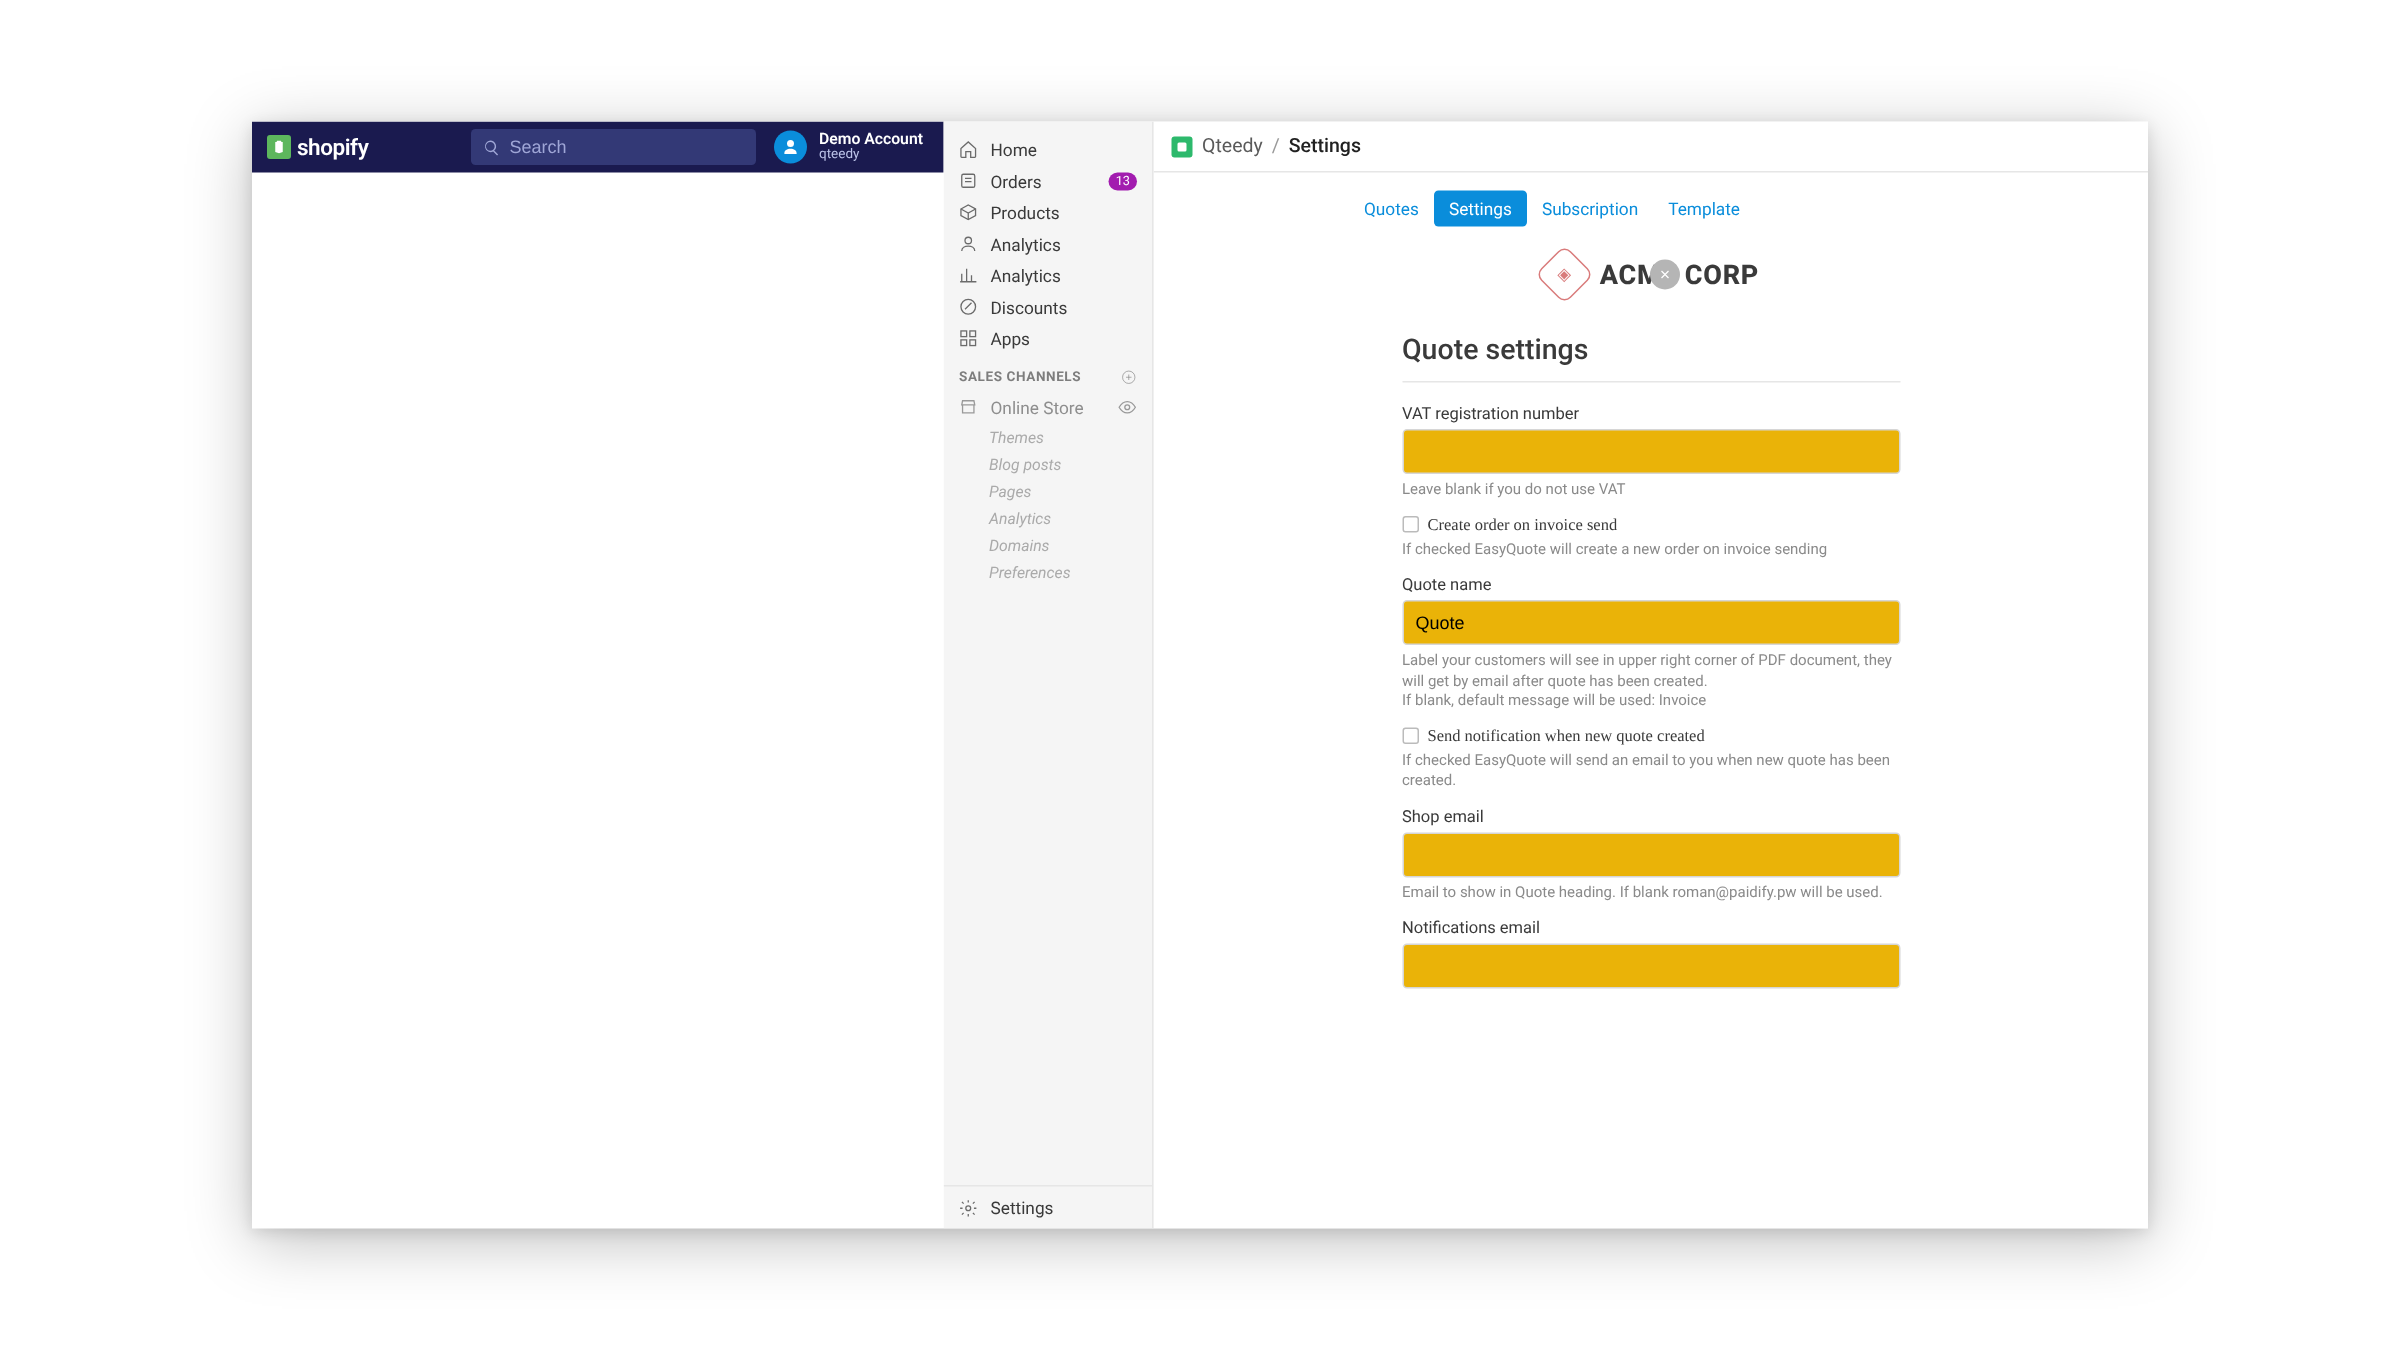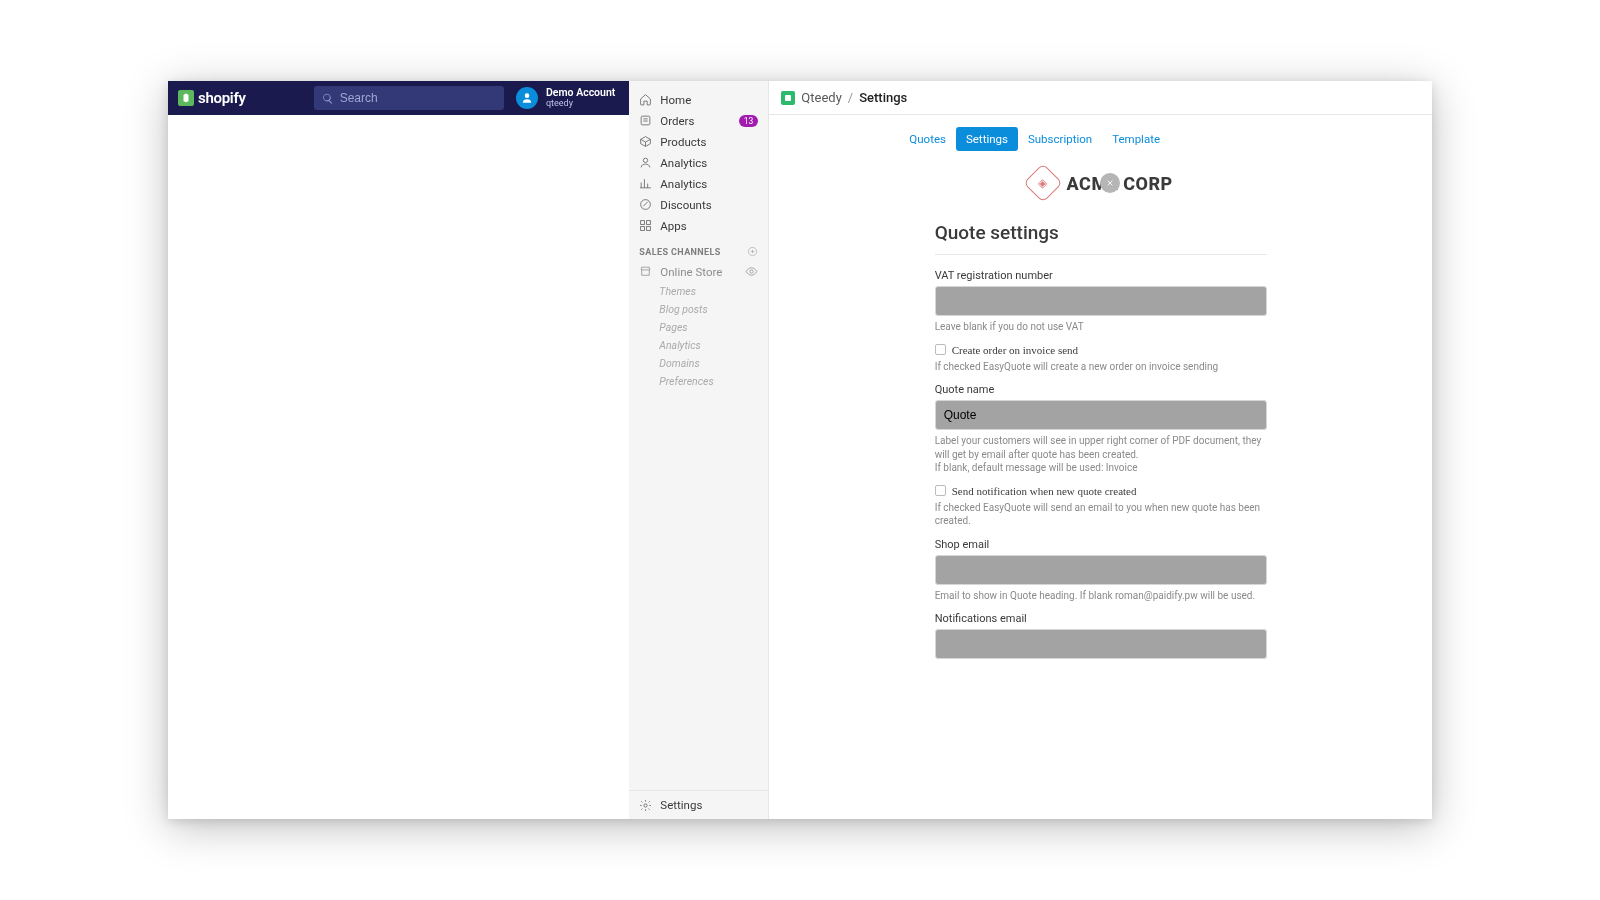--- a/index.html
+++ b/index.html
@@ -268,21 +268,21 @@
 .field { margin-bottom: 10px; }
 .flabel { font-size: 11px; color: #3a3a3a; margin-bottom: 4px; display: block; }
 .hint { font-size: 10px; color: #8a8a8a; margin-top: 4px; line-height: 1.35; }
 .text-input {
   width: 100%;
   height: 30px;
   border: 1px solid #d6d6d6;
   border-radius: 3px;
   padding: 0 8px;
   font-size: 12px;
-  background: #a3a3a3;
+  background: #eab308;
 }
 .select {
   width: 100%;
   height: 30px;
   border: 1px solid #c0c0c0;
   border-radius: 3px;
   padding: 0 22px 0 8px;
   font-size: 12px;
   background: linear-gradient(#fdfdfd,#ececec);
   position: relative;

